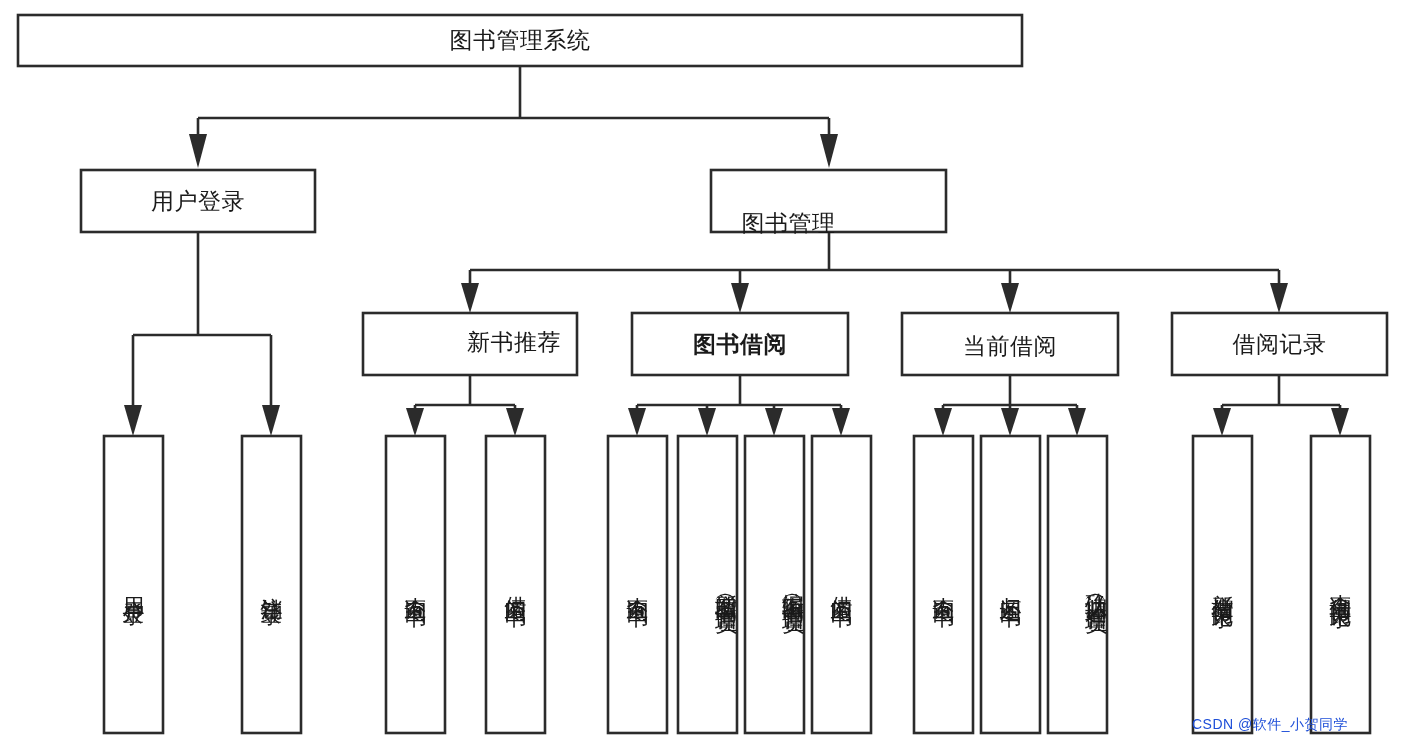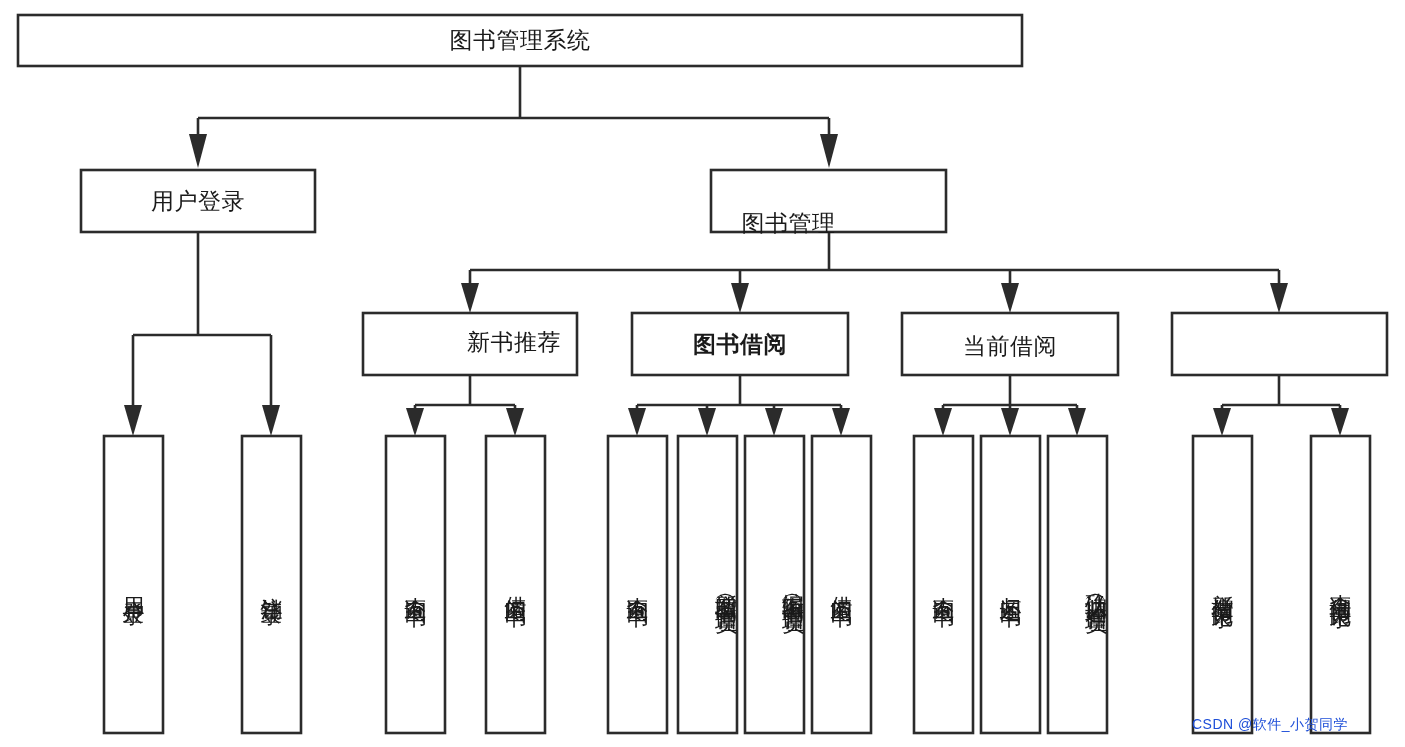--- a/index.html
+++ b/index.html
@@ -176,20 +176,21 @@
   </svg>
 
   <div class="node-label-h" style="left:18px; top:15px; width:1004px; height:51px;">图书管理系统</div>
 
   <div class="node-label-h" style="left:81px; top:170px; width:234px; height:62px;">用户登录</div>
   <div class="node-label-h" style="left:671px; top:170px; width:235px; height:62px;margin-top:22px;">图书管理</div>
 
   <div class="node-label-h" style="left:363px; top:313px; width:214px; height:58px;margin-left:44px;">新书推荐</div>
   <div class="node-label-h" style="left:632px; top:313px; width:216px; height:62px;font-weight:bold;">图书借阅</div>
   <div class="node-label-h" style="left:902px; top:313px; width:216px; height:66px;">当前借阅</div>
+  <div class="node-label-h" style="left:1172px; top:313px; width:215px; height:62px;">借阅记录</div>
 
   <div class="node-label-v" style="left:104px; top:436px; width:59px; height:297px;">用户登录</div>
   <div class="node-label-v" style="left:242px; top:436px; width:59px; height:297px;">注销登录</div>
 
   <div class="node-label-v" style="left:386px; top:436px; width:59px; height:297px;">查询图书</div>
   <div class="node-label-v" style="left:486px; top:436px; width:59px; height:297px;">借阅图书</div>
 
   <div class="node-label-v" style="left:608px; top:436px; width:59px; height:297px;">查询图书</div>
   <div class="node-label-v top-align" style="left:678px; top:443px; width:59px; height:290px;">新增图书（管理员）</div>
   <div class="node-label-v top-align" style="left:745px; top:443px; width:59px; height:290px;">编辑图书（管理员）</div>

